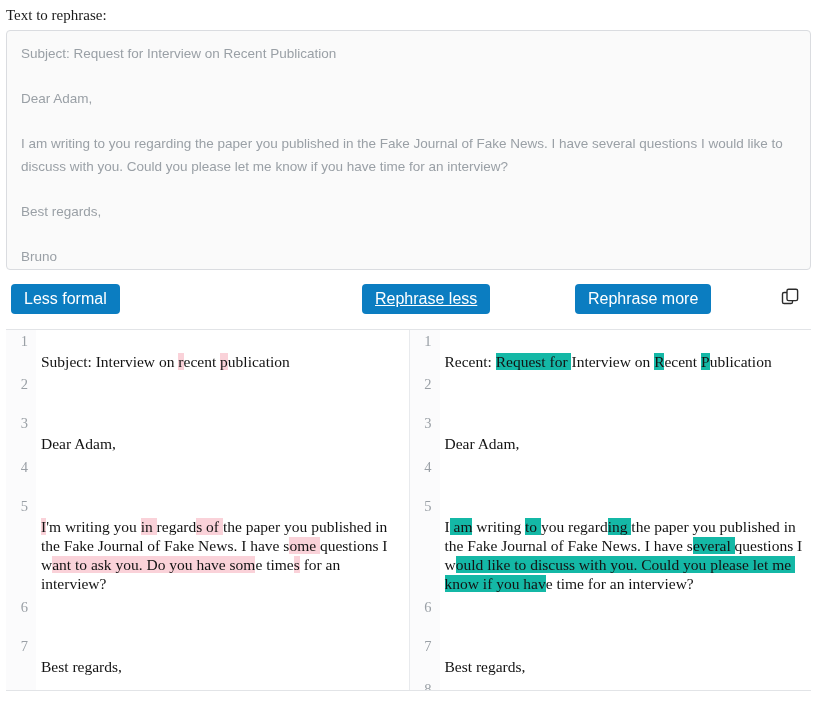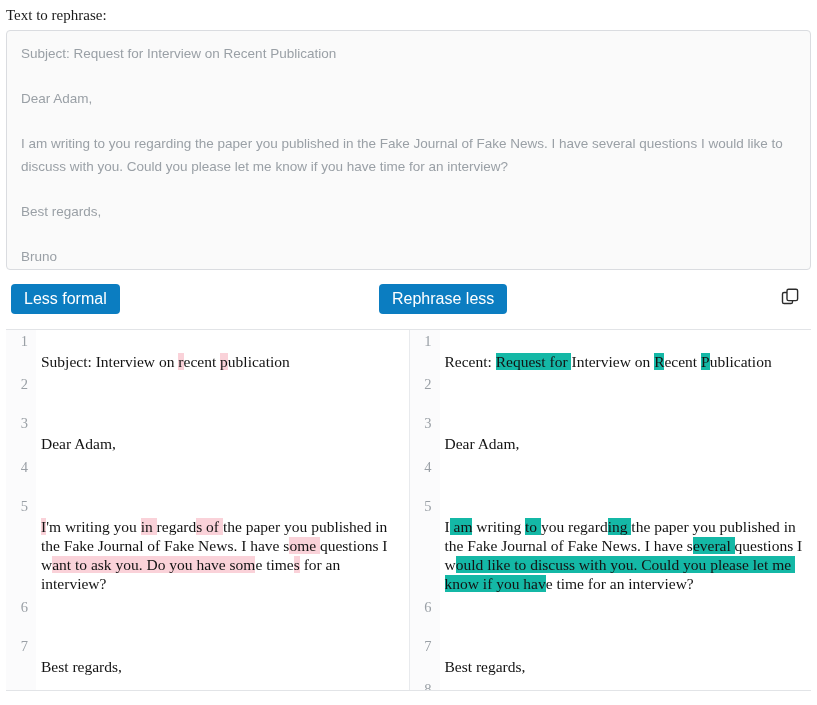--- a/index.html
+++ b/index.html
@@ -62,21 +62,21 @@
     font-family: "Liberation Sans", "DejaVu Sans", sans-serif;
     font-size: 16px;
     height: 30px;
     padding: 0 13px;
     cursor: pointer;
     line-height: 30px;
     white-space: nowrap;
   }
   .btn-1 { left: 5px; }
   .btn-2 { left: 189px; }
-  .btn-3 { left: 373px; }
+  .btn-3 { left: 356px; text-decoration: underline; }
   .btn-4 { left: 569px; }
   .copy-btn {
     position: absolute;
     top: 10px;
     right: 9px;
     width: 24px;
     height: 24px;
     background: transparent;
     border: none;
     cursor: pointer;
@@ -138,20 +138,21 @@
 
 <div class="label">Text to rephrase:</div>
 
 <div class="textarea-wrap">
   <div class="textarea-inner" id="ta"><div class="ta-line">Subject: Request for Interview on Recent Publication</div><div class="ta-line ta-blank"></div><div class="ta-line">Dear Adam,</div><div class="ta-line ta-blank"></div><div class="ta-line">I am writing to you regarding the paper you published in the Fake Journal of Fake News. I have several questions I would like to discuss with you. Could you please let me know if you have time for an interview?</div><div class="ta-line ta-blank"></div><div class="ta-line">Best regards,</div><div class="ta-line ta-blank"></div><div class="ta-line">Bruno</div></div>
 </div>
 
 <div class="btn-row">
   <button class="btn btn-1">Less formal</button>
   <button class="btn btn-3">Rephrase less</button>
+  <button class="btn btn-4">Rephrase more</button>
   <button class="copy-btn">
     <span>
       <svg width="22" height="22" viewBox="0 0 22 22" fill="none" aria-hidden="true">
         <rect x="3.5" y="6.5" width="10" height="11" rx="1.6" stroke="#2b2b2b" stroke-width="1.4" fill="#ffffff"></rect>
         <rect x="8" y="3.2" width="10.6" height="11.4" rx="1.6" stroke="#2b2b2b" stroke-width="1.4" fill="#ffffff"></rect>
       </svg>
     </span>
   </button>
 </div>
 

